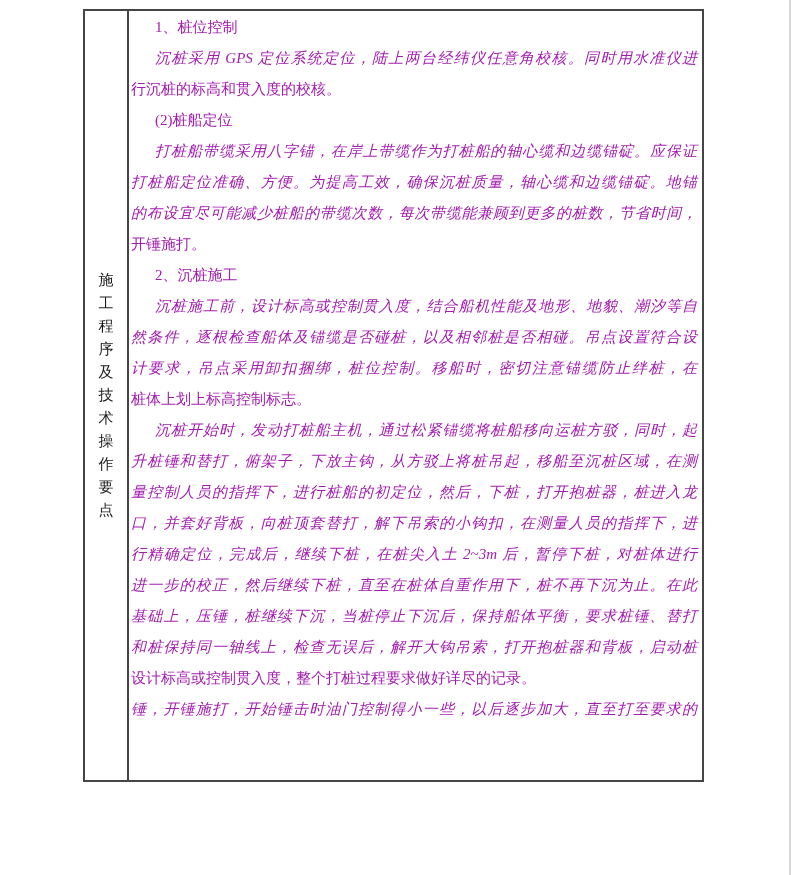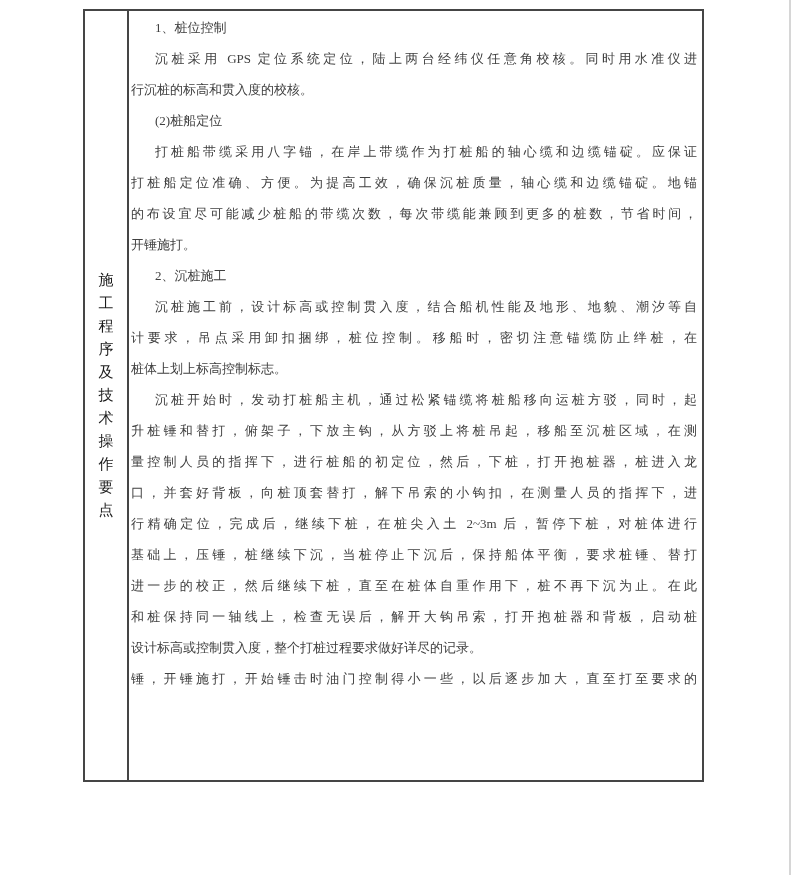--- a/index.html
+++ b/index.html
@@ -44,30 +44,31 @@
     color: #1c1c1c;
     text-align: center;
   }
   .body-cell {
     flex: 1;
     box-sizing: border-box;
     padding: 1px 5px 0 2px;
     overflow: hidden;
   }
   .tline {
-    font-size: 13px;
+    font-size: 15px;
     line-height: 31px;
-    color: #404040;
+    color: #a21caf;
     text-align: left;
     white-space: normal;
   }
   .tline.just {
     text-align: justify;
     text-align-last: justify;
     text-justify: inter-character;
+    font-style: italic;
   }
   .tline.ind {
     text-indent: 24px;
   }
   .edge-line {
     position: absolute;
     right: 0;
     top: 0;
     width: 2px;
     height: 100%;
@@ -98,29 +99,30 @@
         <div class="tline ind">1、桩位控制</div>
         <div class="tline just ind">沉桩采用 GPS 定位系统定位，陆上两台经纬仪任意角校核。同时用水准仪进</div>
         <div class="tline">行沉桩的标高和贯入度的校核。</div>
         <div class="tline ind">(2)桩船定位</div>
         <div class="tline just ind">打桩船带缆采用八字锚，在岸上带缆作为打桩船的轴心缆和边缆锚碇。应保证</div>
         <div class="tline just">打桩船定位准确、方便。为提高工效，确保沉桩质量，轴心缆和边缆锚碇。地锚</div>
         <div class="tline just">的布设宜尽可能减少桩船的带缆次数，每次带缆能兼顾到更多的桩数，节省时间，</div>
         <div class="tline">开锤施打。</div>
         <div class="tline ind">2、沉桩施工</div>
         <div class="tline just ind">沉桩施工前，设计标高或控制贯入度，结合船机性能及地形、地貌、潮汐等自</div>
+        <div class="tline just">然条件，逐根检查船体及锚缆是否碰桩，以及相邻桩是否相碰。吊点设置符合设</div>
         <div class="tline just">计要求，吊点采用卸扣捆绑，桩位控制。移船时，密切注意锚缆防止绊桩，在</div>
         <div class="tline">桩体上划上标高控制标志。</div>
         <div class="tline just ind">沉桩开始时，发动打桩船主机，通过松紧锚缆将桩船移向运桩方驳，同时，起</div>
         <div class="tline just">升桩锤和替打，俯架子，下放主钩，从方驳上将桩吊起，移船至沉桩区域，在测</div>
         <div class="tline just">量控制人员的指挥下，进行桩船的初定位，然后，下桩，打开抱桩器，桩进入龙</div>
         <div class="tline just">口，并套好背板，向桩顶套替打，解下吊索的小钩扣，在测量人员的指挥下，进</div>
         <div class="tline just">行精确定位，完成后，继续下桩，在桩尖入土 2~3m 后，暂停下桩，对桩体进行</div>
+        <div class="tline just">进一步的校正，然后继续下桩，直至在桩体自重作用下，桩不再下沉为止。在此</div>
         <div class="tline just">基础上，压锤，桩继续下沉，当桩停止下沉后，保持船体平衡，要求桩锤、替打</div>
-        <div class="tline just">进一步的校正，然后继续下桩，直至在桩体自重作用下，桩不再下沉为止。在此</div>
         <div class="tline just">和桩保持同一轴线上，检查无误后，解开大钩吊索，打开抱桩器和背板，启动桩</div>
         <div class="tline">设计标高或控制贯入度，整个打桩过程要求做好详尽的记录。</div>
         <div class="tline just">锤，开锤施打，开始锤击时油门控制得小一些，以后逐步加大，直至打至要求的</div>
       </div>
   </div>
 </div>
 
 <div class="edge-line"></div>
 
 </body></html>

